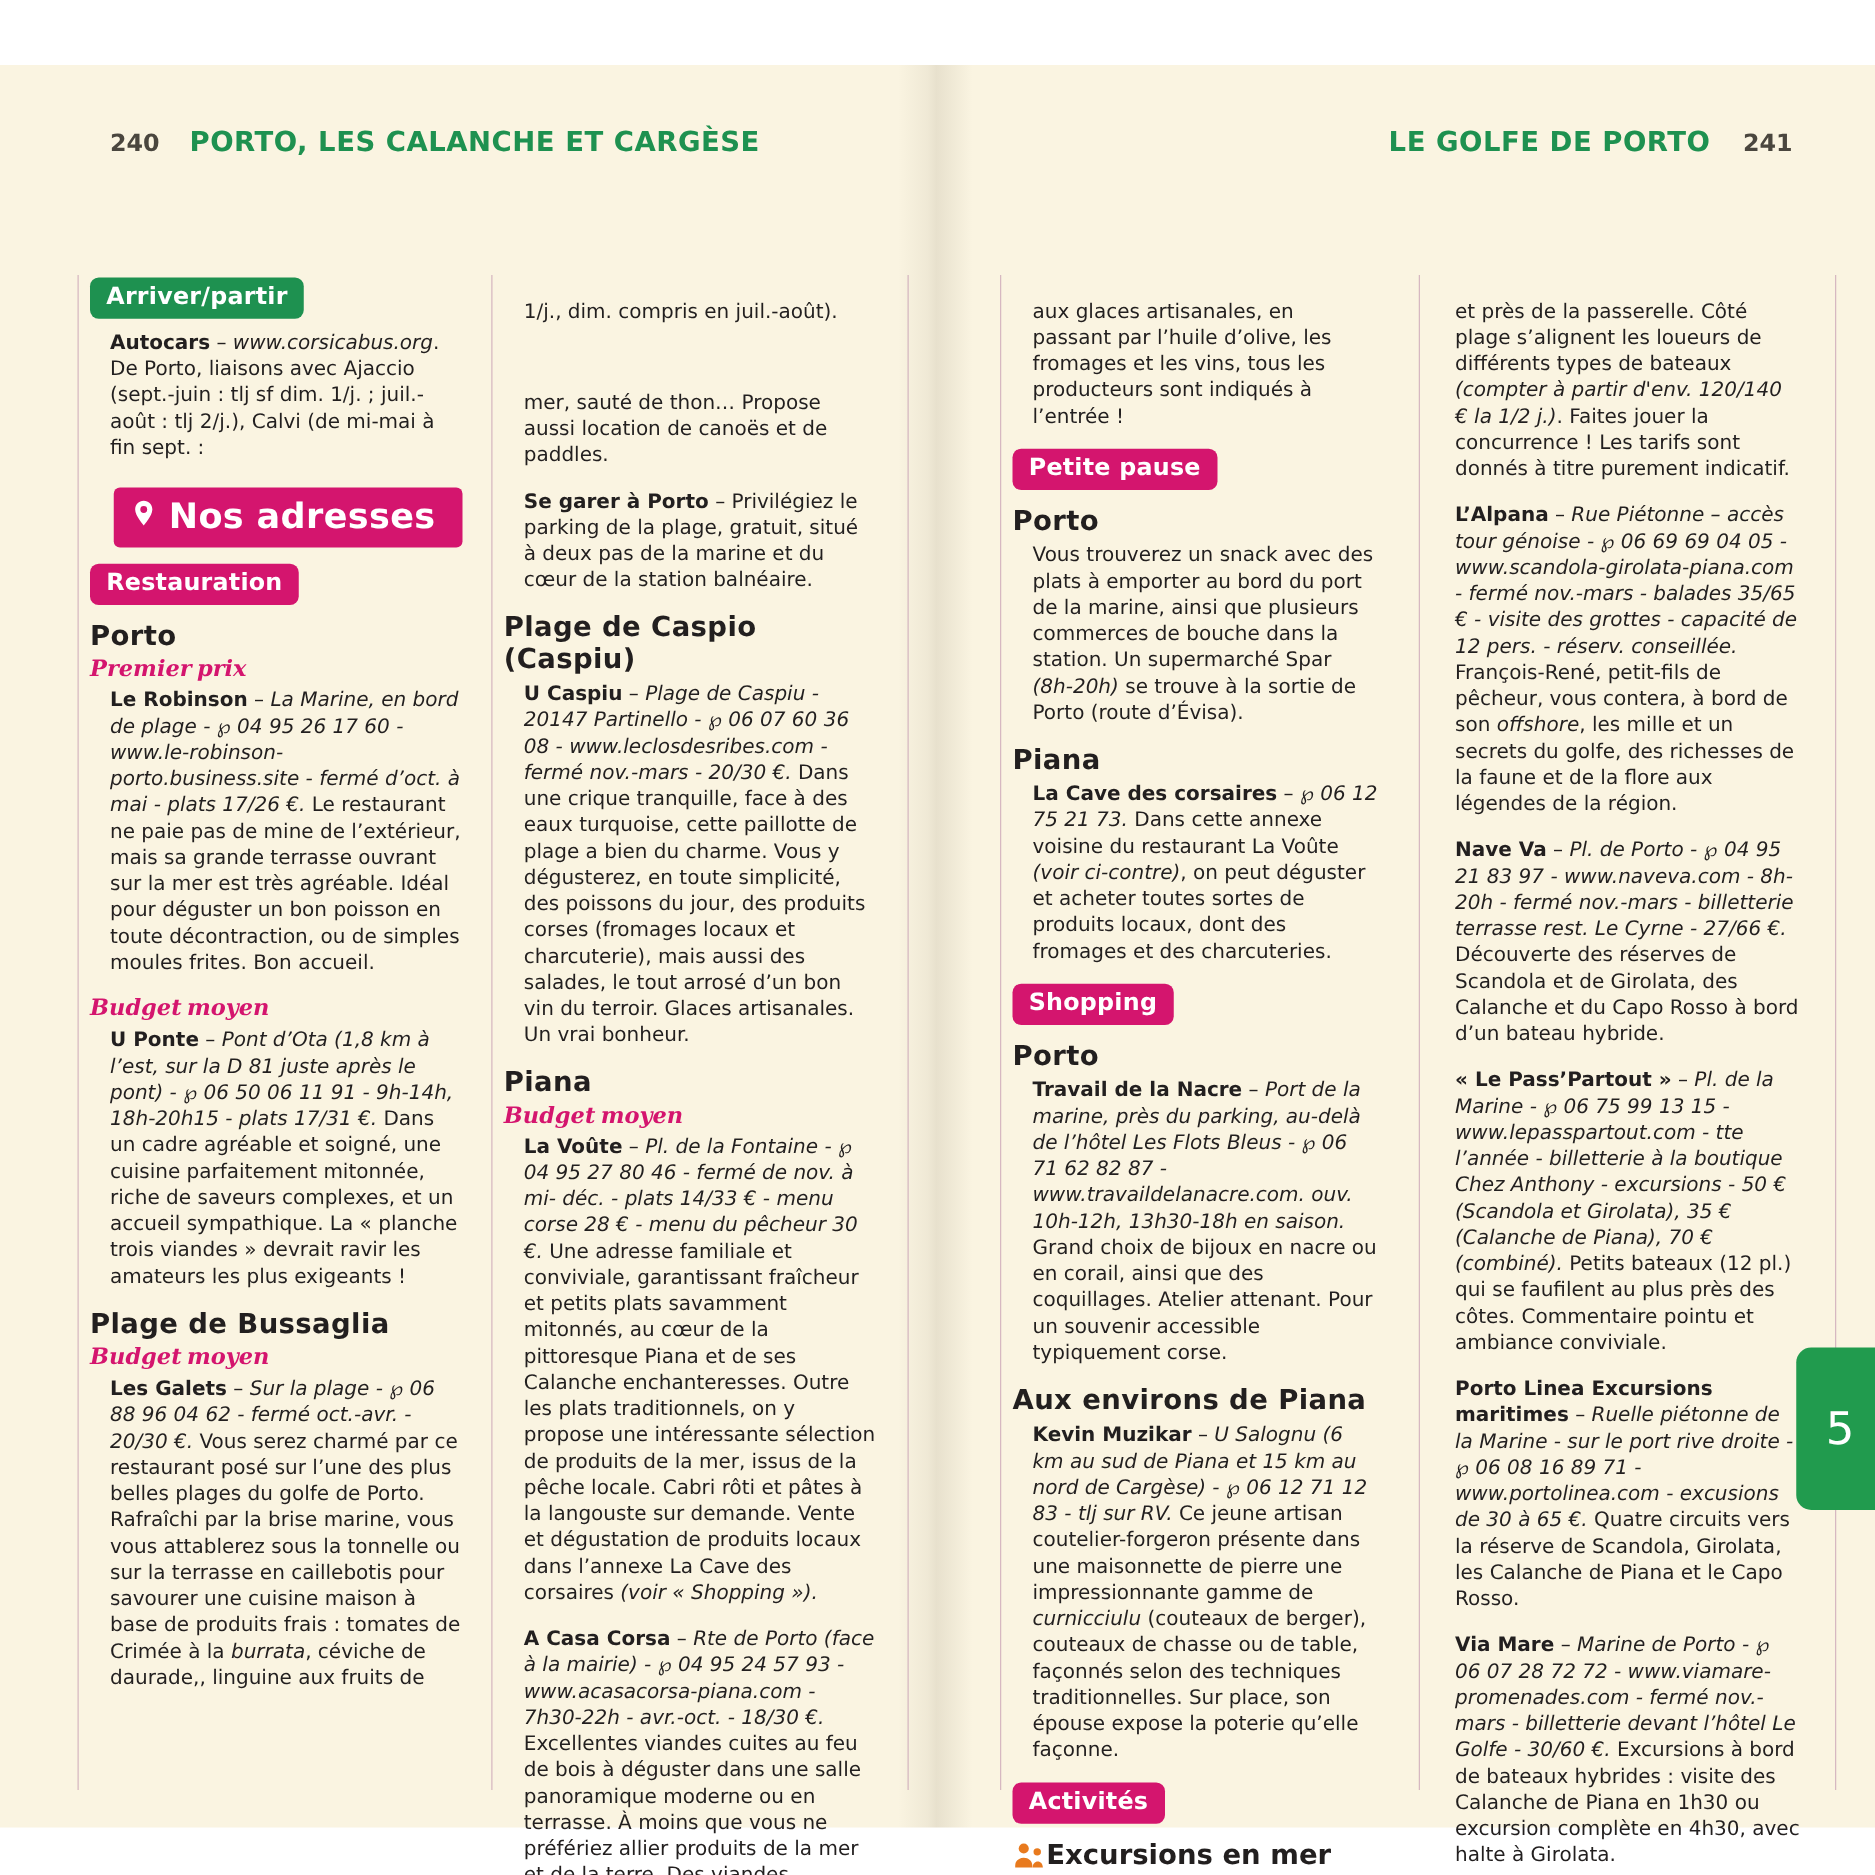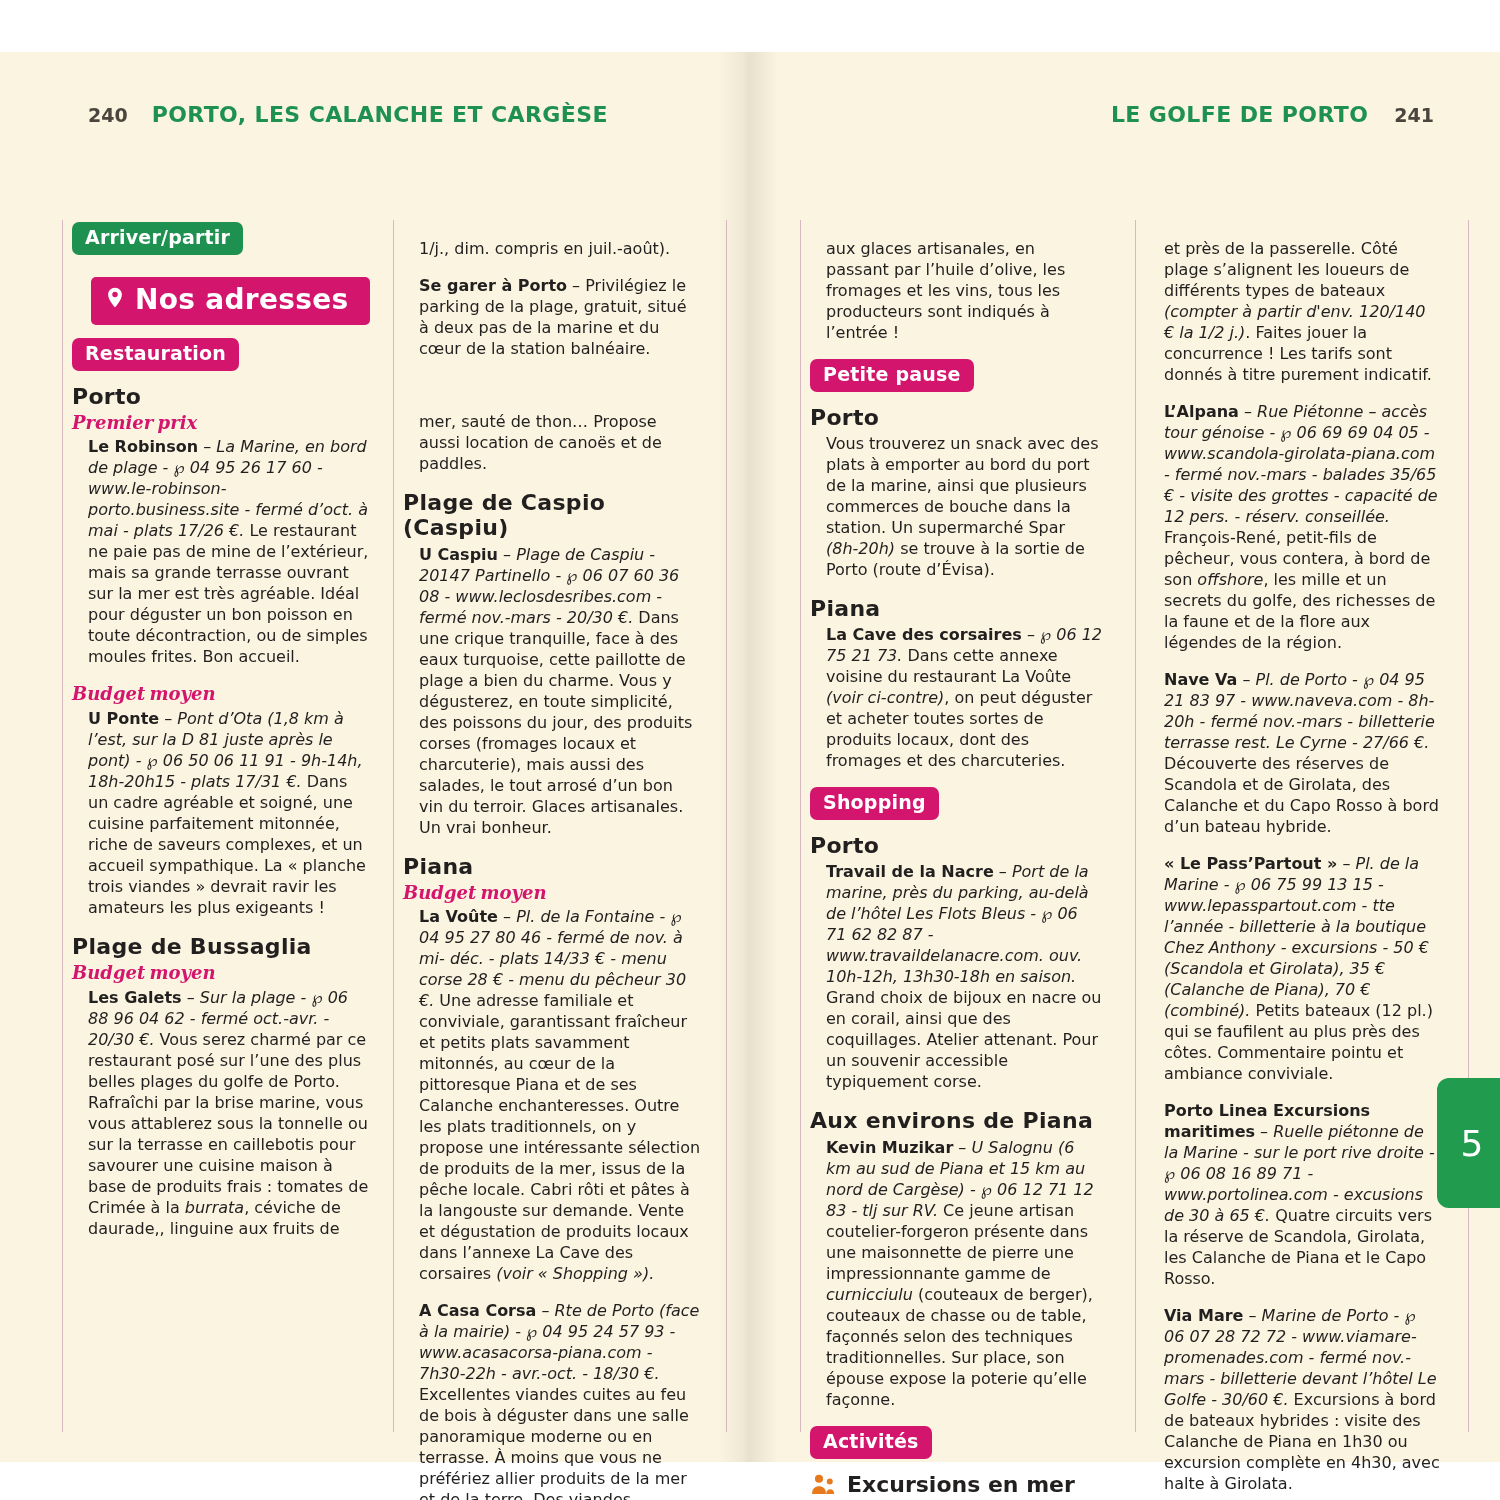--- a/index.html
+++ b/index.html
@@ -40,21 +40,21 @@
   .badge-pink{background:var(--pink);}
 
   .banner{display:table;background:var(--pink);color:#ffffff;border-radius:5px;padding:6px 22px 9px 13px;margin-left:19px;}
   .banner .icon{display:inline-block;vertical-align:middle;margin-right:9px;}
   .banner-text{display:inline-block;vertical-align:middle;font-size:28px;font-weight:bold;letter-spacing:.3px;}
 
   .place-heading{font-size:22px;font-weight:bold;color:var(--ink);letter-spacing:.3px;line-height:1.15;}
   .price-label{font-family:"DejaVu Serif","Liberation Serif",serif;font-weight:bold;font-style:italic;
     font-size:18px;color:var(--pink);word-spacing:-2px;line-height:1.2;}
 
-  .activity{display:flex;align-items:center;gap:10px;font-size:22px;font-weight:bold;color:var(--ink);}
+  .activity{display:flex;align-items:center;font-size:22px;font-weight:bold;color:var(--ink);}
   .activity .icon{display:inline-flex;color:var(--orange);}
 
   .gap-xs{margin-top:3px;}
   .gap-sm{margin-top:8px;}
   .gap-sm2{margin-top:11px;}
   .gap-md{margin-top:13px;}
   .gap-lg{margin-top:22px;}
   .gap-xl{margin-top:52px;}
 
   .side-tab{position:absolute;left:1437px;top:1078px;width:70px;height:130px;background:var(--tab_green);
@@ -75,40 +75,41 @@
 
 <div class="pg-header left">
   <span class="pg-num">240</span><span class="pg-title">PORTO, LES CALANCHE ET CARGÈSE</span>
 </div>
 <div class="pg-header right">
   <span class="pg-title">LE GOLFE DE PORTO</span><span class="pg-num">241</span>
 </div>
 
 <div class="col" id="col1">
     <div class="badge badge-green">Arriver/partir</div>
+    <p class="entry gap-sm"><span class="run-b">Autocars</span><span class="run-n"> – </span><span class="run-i">www.corsicabus.org</span><span class="run-n">. De Porto, liaisons avec Ajaccio (sept.-juin : tlj sf dim. 1/j. ; juil.-août : tlj 2/j.), Calvi (de mi-mai à fin sept. :</span></p>
     <div class="banner gap-lg">
       <span class="icon"><svg viewBox="0 0 24 24" width="22" height="27" aria-hidden="true">
           <path fill="#ffffff" d="M12 1.3c-4.2 0-7.5 3.4-7.5 7.6 0 5.6 7.5 13.8 7.5 13.8s7.5-8.2 7.5-13.8c0-4.2-3.3-7.6-7.5-7.6zm0 10.5a3 3 0 1 1 0-6 3 3 0 0 1 0 6z"></path>
         </svg></span>
       <span class="banner-text">Nos adresses</span>
     </div>
     <div class="badge badge-pink gap-md">Restauration</div>
     <div class="place-heading gap-md">Porto</div>
     <div class="price-label gap-xs">Premier prix</div>
     <p class="entry gap-xs"><span class="run-b">Le Robinson</span><span class="run-n"> – </span><span class="run-i">La Marine, en bord de plage - ℘ 04 95 26 17 60 - www.le-robinson-porto.business.site - fermé d’oct. à mai - plats 17/26 €.</span><span class="run-n"> Le restaurant ne paie pas de mine de l’extérieur, mais sa grande terrasse ouvrant sur la mer est très agréable. Idéal pour déguster un bon poisson en toute décontraction, ou de simples moules frites. Bon accueil.</span></p>
     <div class="price-label gap-sm">Budget moyen</div>
     <p class="entry gap-xs"><span class="run-b">U Ponte</span><span class="run-n"> – </span><span class="run-i">Pont d’Ota (1,8 km à l’est, sur la D 81 juste après le pont) - ℘ 06 50 06 11 91 - 9h-14h, 18h-20h15 - plats 17/31 €.</span><span class="run-n"> Dans un cadre agréable et soigné, une cuisine parfaitement mitonnée, riche de saveurs complexes, et un accueil sympathique. La « planche trois viandes » devrait ravir les amateurs les plus exigeants !</span></p>
     <div class="place-heading gap-md">Plage de Bussaglia</div>
     <div class="price-label gap-xs">Budget moyen</div>
     <p class="entry gap-xs"><span class="run-b">Les Galets</span><span class="run-n"> – </span><span class="run-i">Sur la plage - ℘ 06 88 96 04 62 - fermé oct.-avr. - 20/30 €.</span><span class="run-n"> Vous serez charmé par ce restaurant posé sur l’une des plus belles plages du golfe de Porto. Rafraîchi par la brise marine, vous vous attablerez sous la tonnelle ou sur la terrasse en caillebotis pour savourer une cuisine maison à base de produits frais : tomates de Crimée à la </span><span class="run-i">burrata</span><span class="run-n">, céviche de daurade,, linguine aux fruits de</span></p>
   </div>
 <div class="col" id="col2">
     <p class="entry"><span class="run-n">1/j., dim. compris en juil.-août).</span></p>
+    <p class="entry gap-xl"><span class="run-n">mer, sauté de thon… Propose aussi location de canoës et de paddles.</span></p>
     <p class="entry gap-sm"><span class="run-b">Se garer à Porto</span><span class="run-n"> – Privilégiez le parking de la plage, gratuit, situé à deux pas de la marine et du cœur de la station balnéaire.</span></p>
-    <p class="entry gap-xl"><span class="run-n">mer, sauté de thon… Propose aussi location de canoës et de paddles.</span></p>
     <div class="place-heading gap-md">Plage de Caspio (Caspiu)</div>
     <p class="entry gap-xs"><span class="run-b">U Caspiu</span><span class="run-n"> – </span><span class="run-i">Plage de Caspiu - 20147 Partinello - ℘ 06 07 60 36 08 - www.leclosdesribes.com - fermé nov.-mars - 20/30 €.</span><span class="run-n"> Dans une crique tranquille, face à des eaux turquoise, cette paillotte de plage a bien du charme. Vous y dégusterez, en toute simplicité, des poissons du jour, des produits corses (fromages locaux et charcuterie), mais aussi des salades, le tout arrosé d’un bon vin du terroir. Glaces artisanales. Un vrai bonheur.</span></p>
     <div class="place-heading gap-md">Piana</div>
     <div class="price-label gap-xs">Budget moyen</div>
     <p class="entry gap-xs"><span class="run-b">La Voûte</span><span class="run-n"> – </span><span class="run-i">Pl. de la Fontaine - ℘ 04 95 27 80 46 - fermé de nov. à mi- déc. - plats 14/33 € - menu corse 28 € - menu du pêcheur 30 €.</span><span class="run-n"> Une adresse familiale et conviviale, garantissant fraîcheur et petits plats savamment mitonnés, au cœur de la pittoresque Piana et de ses Calanche enchanteresses. Outre les plats traditionnels, on y propose une intéressante sélection de produits de la mer, issus de la pêche locale. Cabri rôti et pâtes à la langouste sur demande. Vente et dégustation de produits locaux dans l’annexe La Cave des corsaires </span><span class="run-i">(voir « Shopping »).</span></p>
     <p class="entry gap-xs"><span class="run-b">A Casa Corsa</span><span class="run-n"> – </span><span class="run-i">Rte de Porto (face à la mairie) - ℘ 04 95 24 57 93 - www.acasacorsa-piana.com - 7h30-22h - avr.-oct. - 18/30 €.</span><span class="run-n"> Excellentes viandes cuites au feu de bois à déguster dans une salle panoramique moderne ou en terrasse. À moins que vous ne préfériez allier produits de la mer et de la terre. Des viandes</span></p>
   </div>
 <div class="col" id="col3">
     <p class="entry"><span class="run-n">aux glaces artisanales, en passant par l’huile d’olive, les fromages et les vins, tous les producteurs sont indiqués à l’entrée !</span></p>
     <div class="badge badge-pink gap-md">Petite pause</div>

